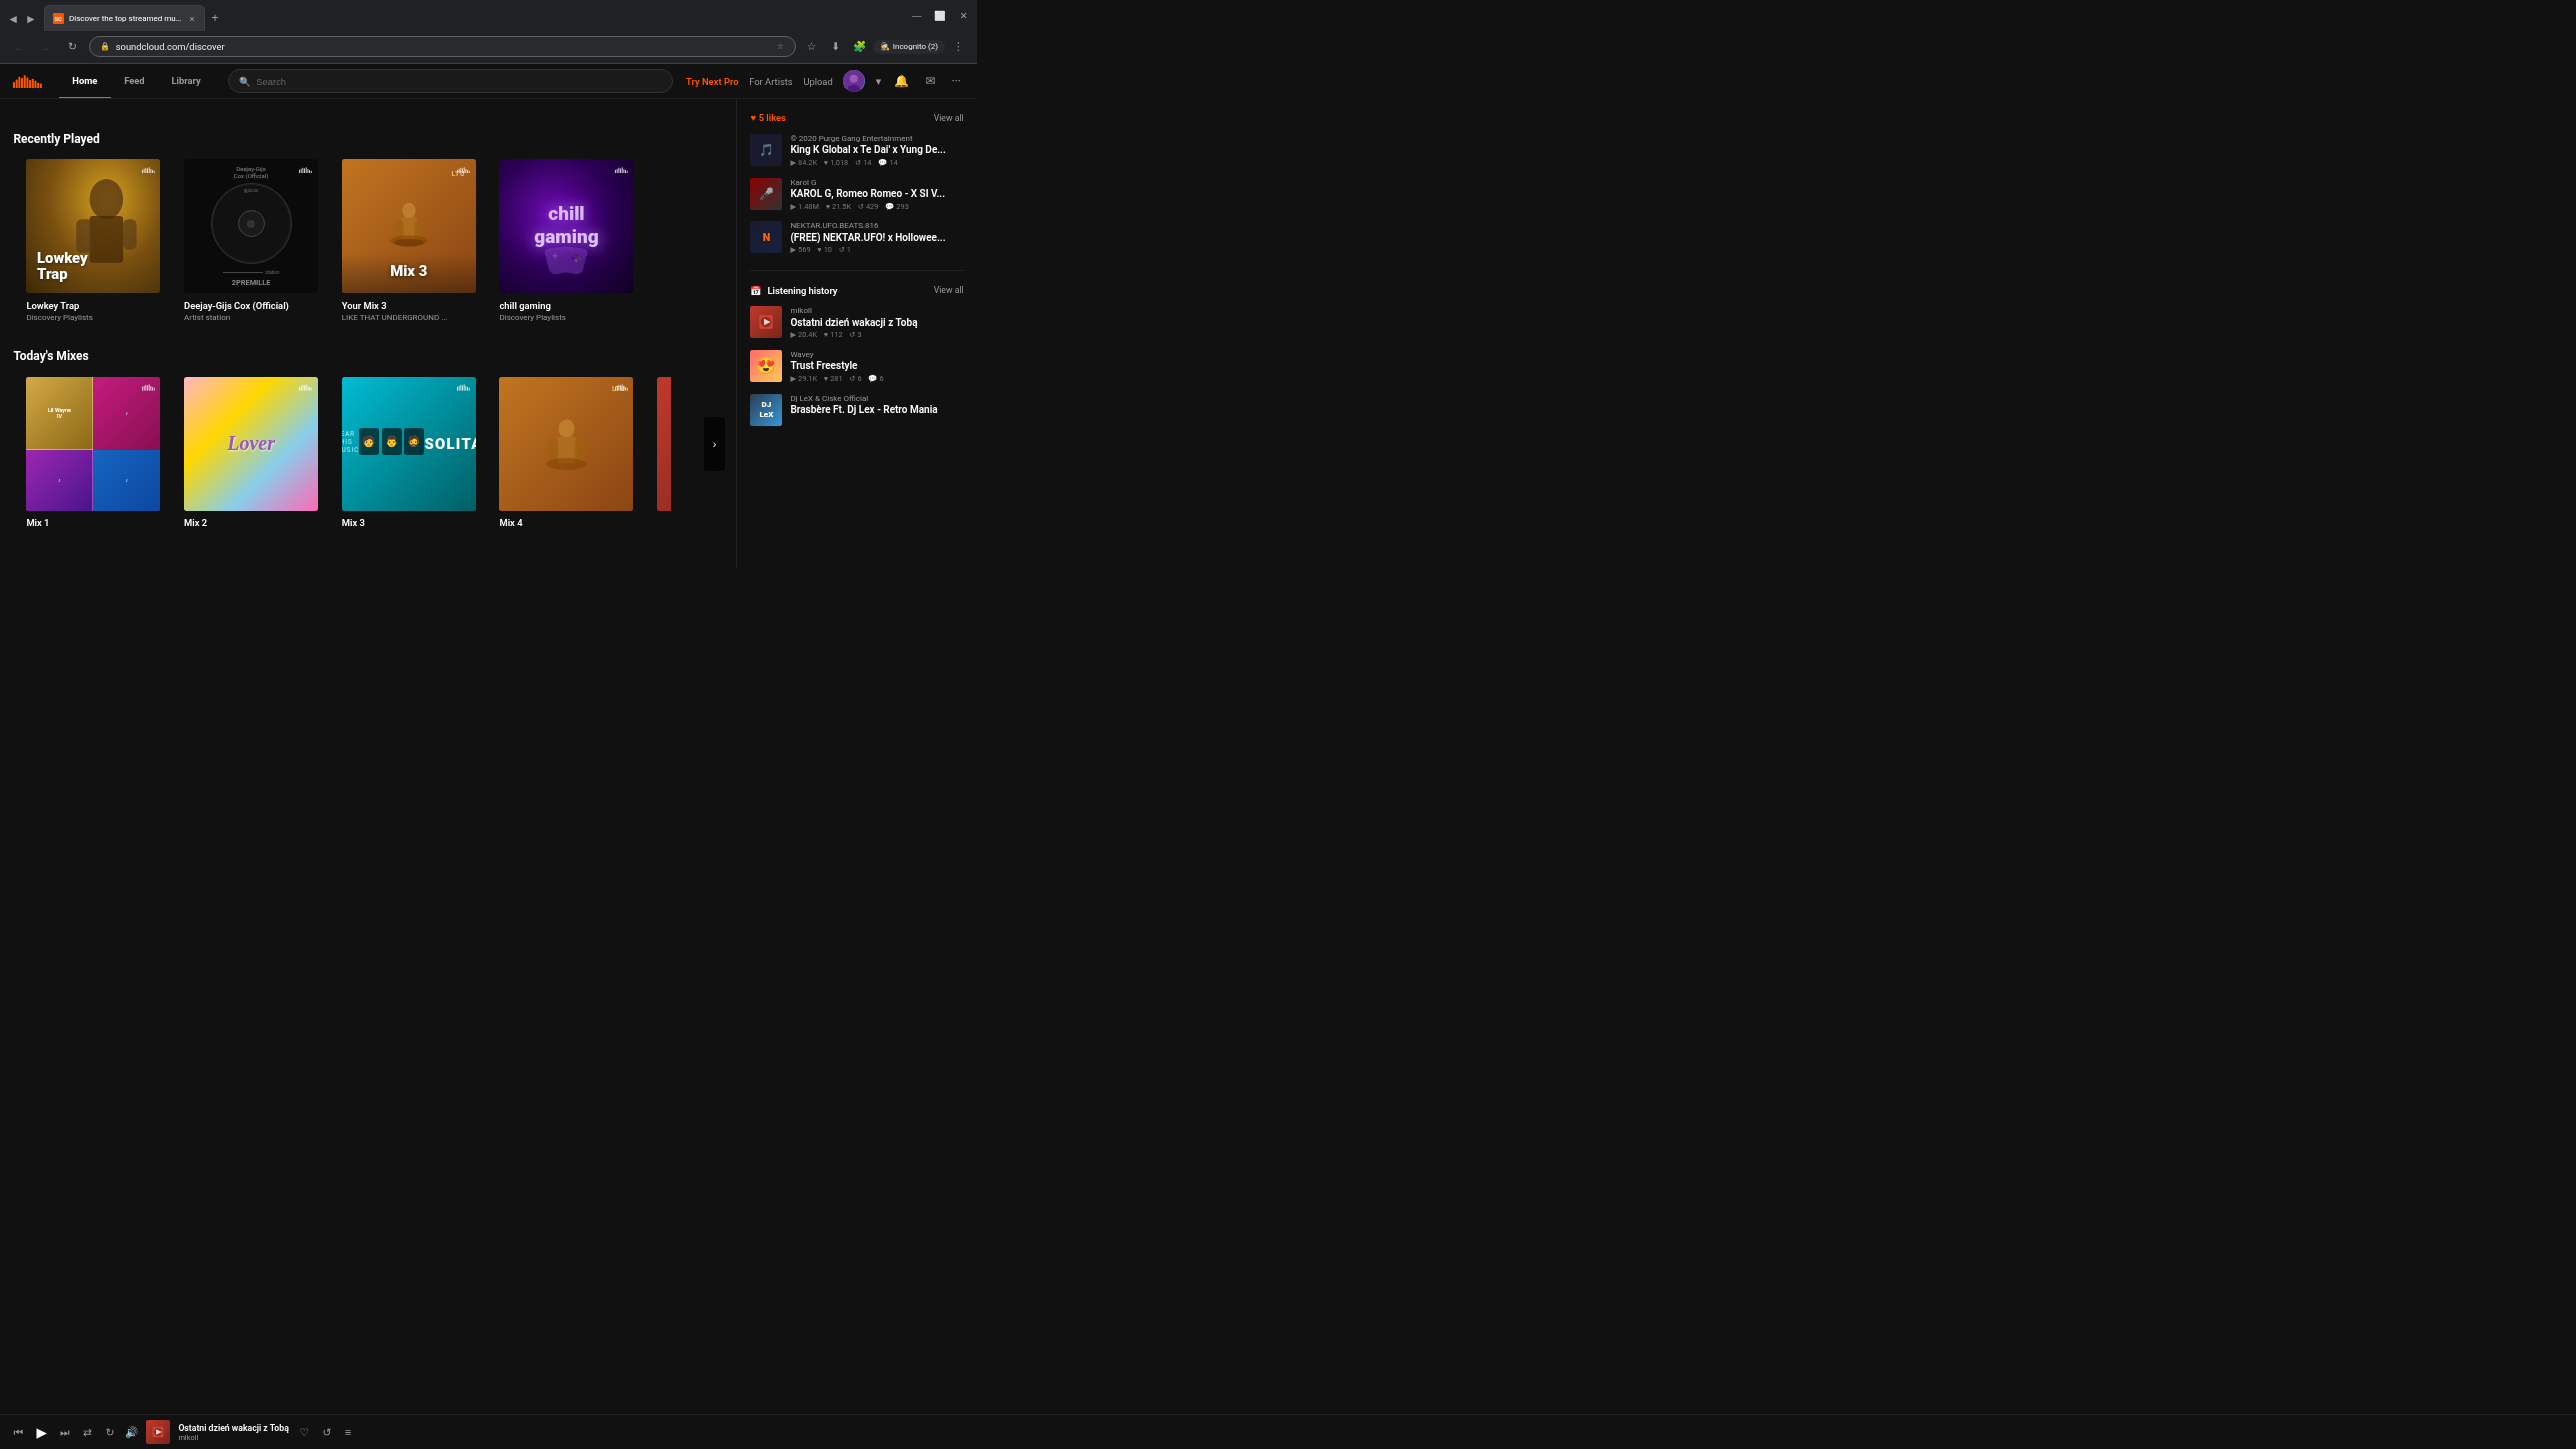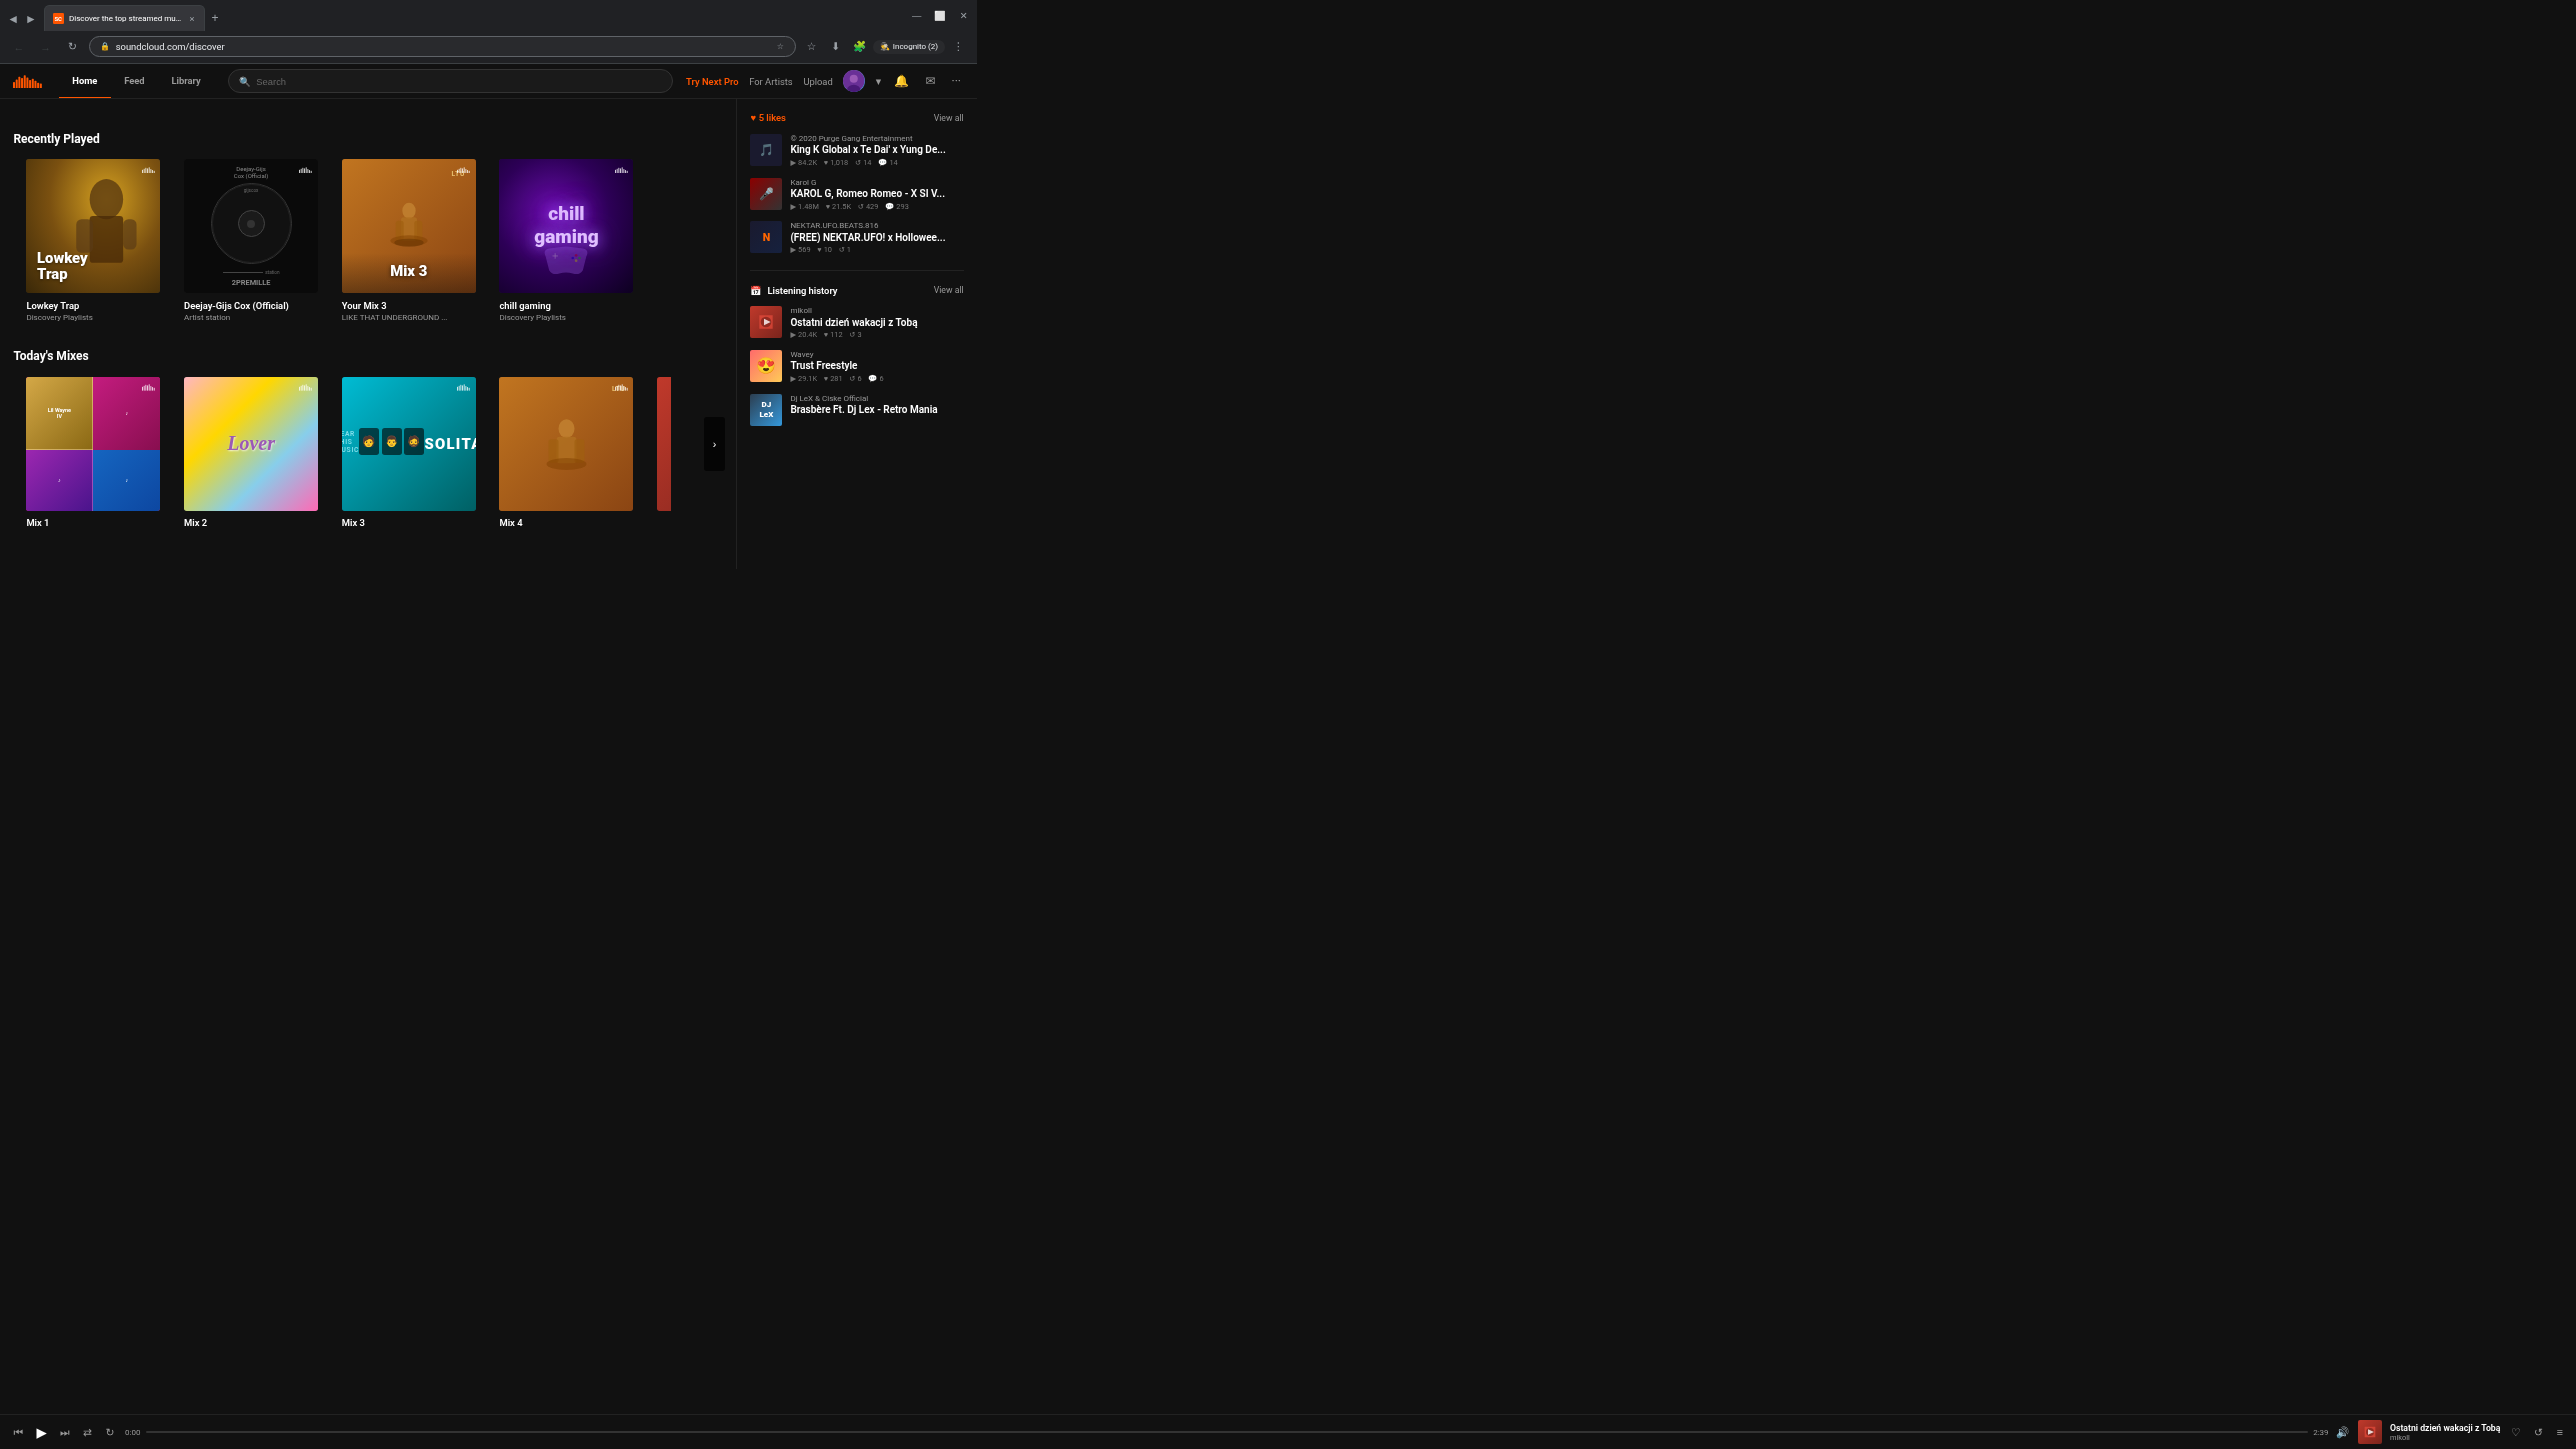--- a/index.html
+++ b/index.html
@@ -1062,27 +1062,20 @@
 
 <div class="sc-player">
   <div class="player-controls">
     <button class="player-btn">⏮</button>
     <button class="player-btn play">▶</button>
     <button class="player-btn">⏭</button>
     <button class="player-btn">⇄</button>
     <button class="player-btn">↻</button>
   </div>
 
-  <div class="player-progress">
-    <span class="player-time">0:00</span>
-    <div class="progress-bar">
-      <div class="progress-fill"></div>
-    </div>
-    <span class="player-time">2:39</span>
-  </div>
 
   <div class="player-right">
     <div class="player-volume">
       <span>🔊</span>
     </div>
     <div class="player-thumb">
       <div style="width:24px; height:24px; background:linear-gradient(135deg, #c0392b, #7b241c); display:flex; align-items:center; justify-content:center;">
         <svg width="16" height="16" viewBox="0 0 24 24">
           <path d="M4,4 L20,4 L20,20 L4,20 Z" fill="#e74c3c" opacity="0.7"></path>
           <circle cx="12" cy="12" r="6" fill="#922b21"></circle>

